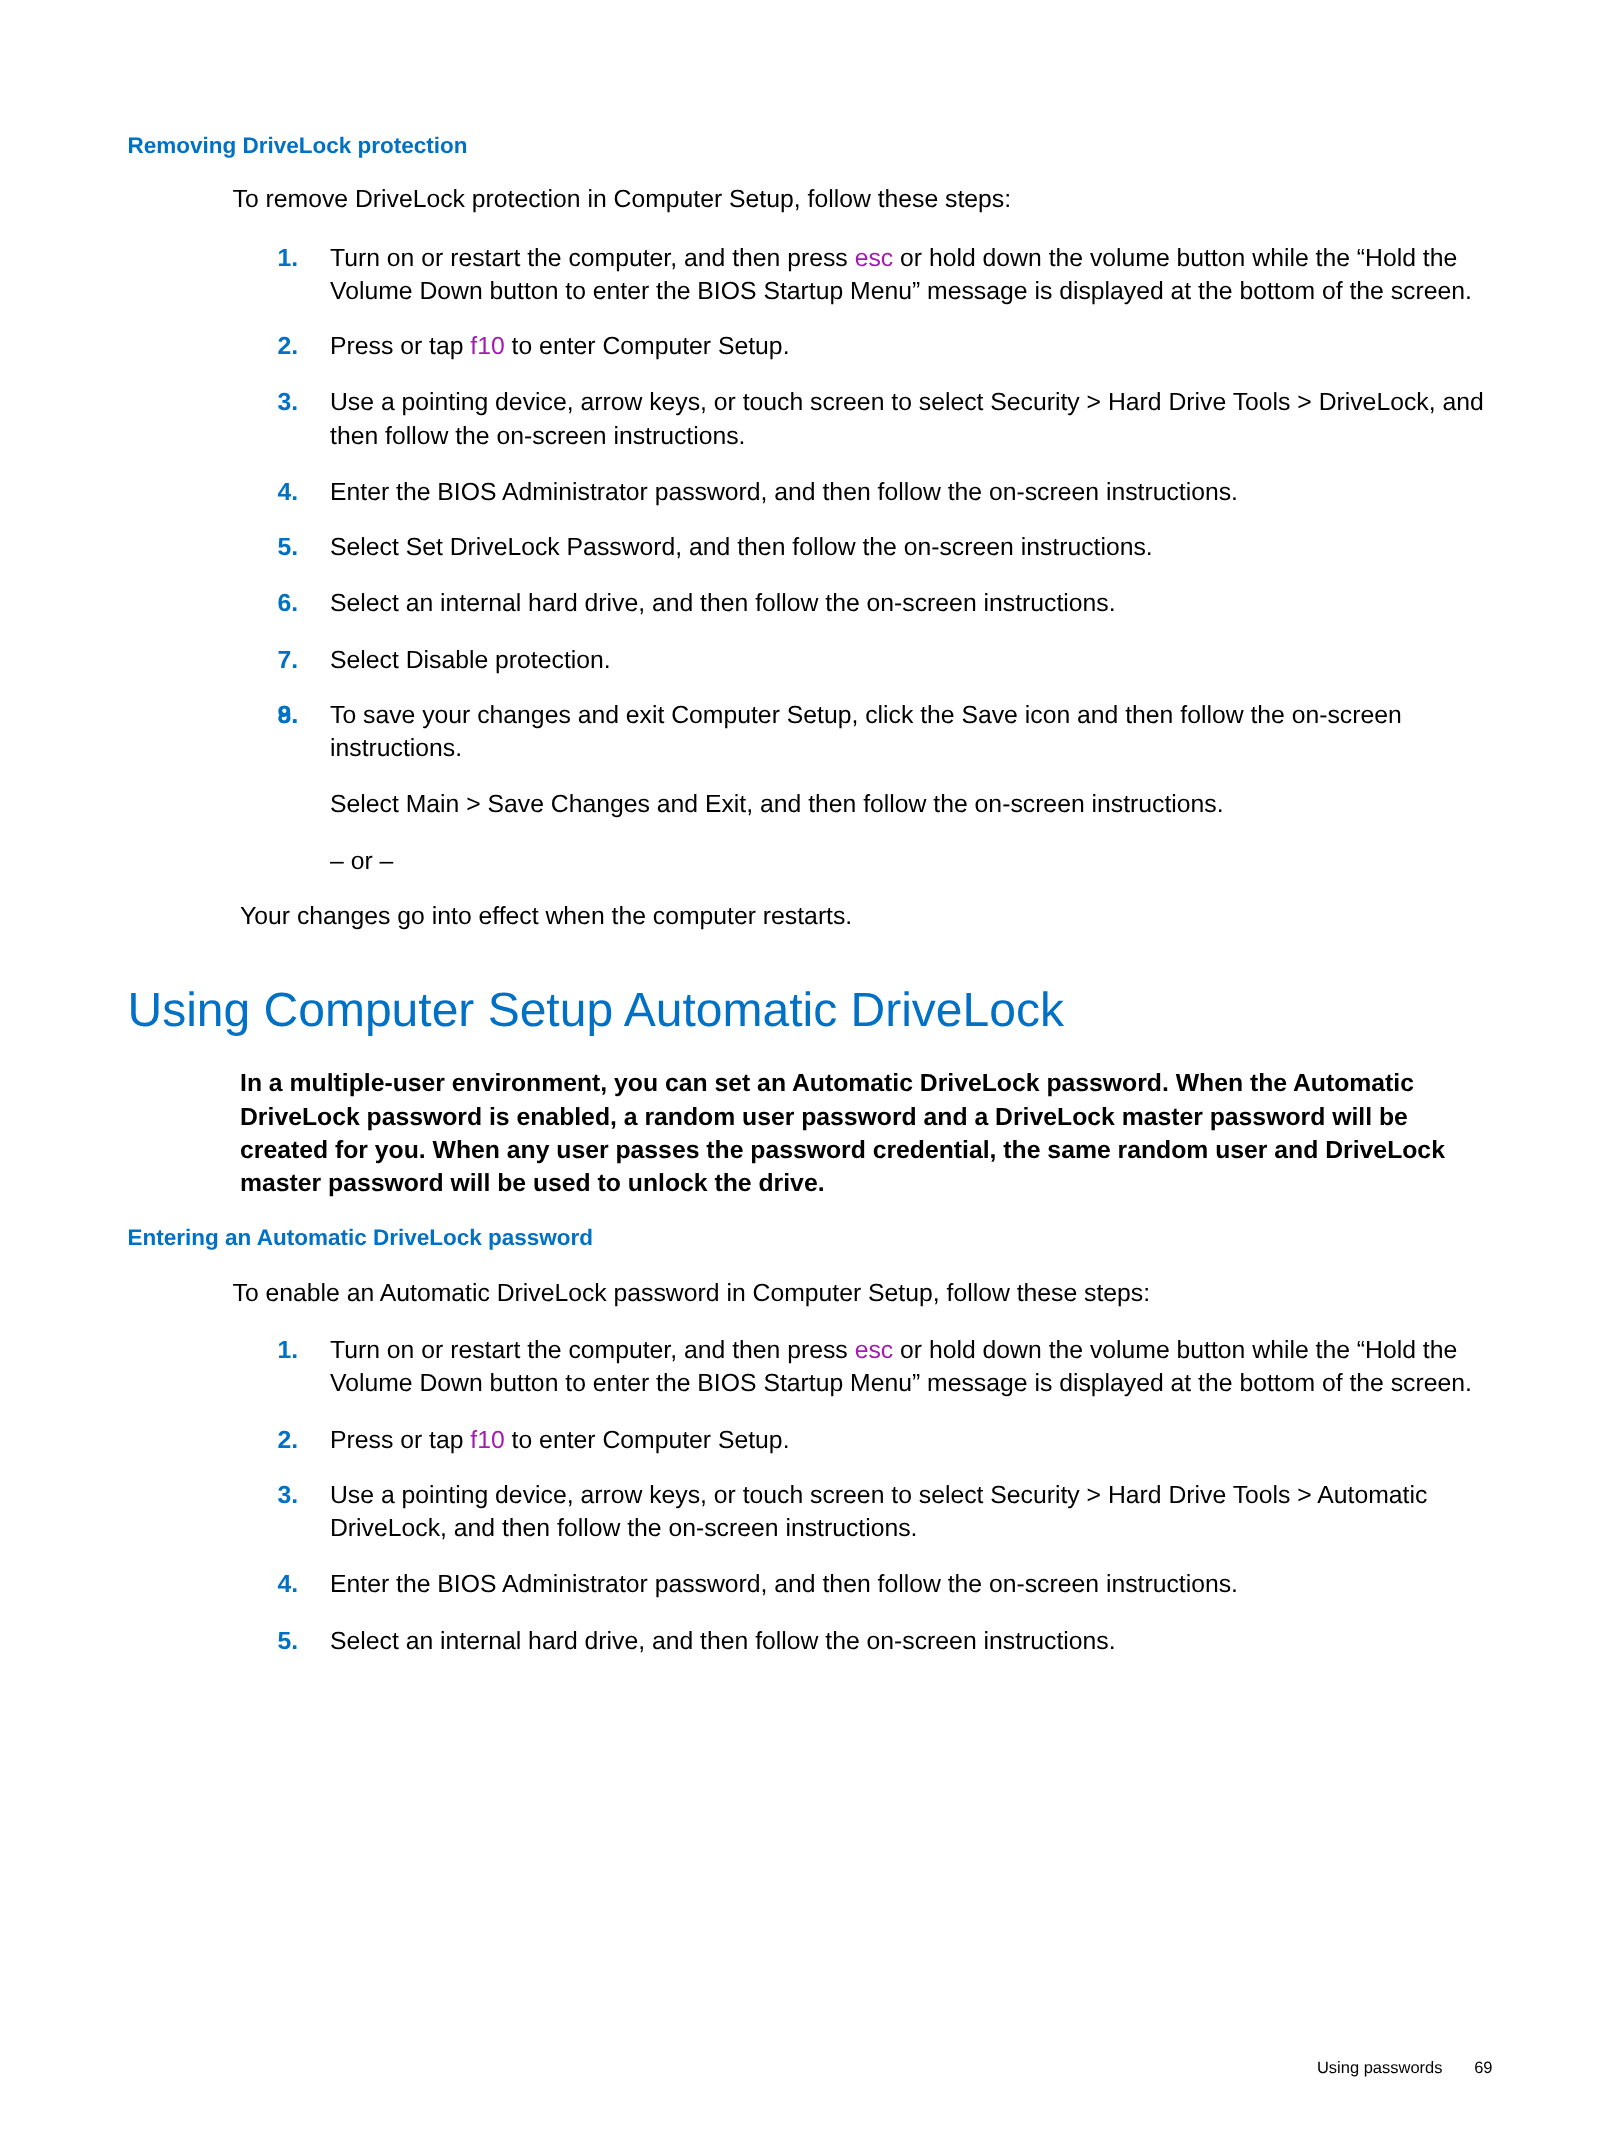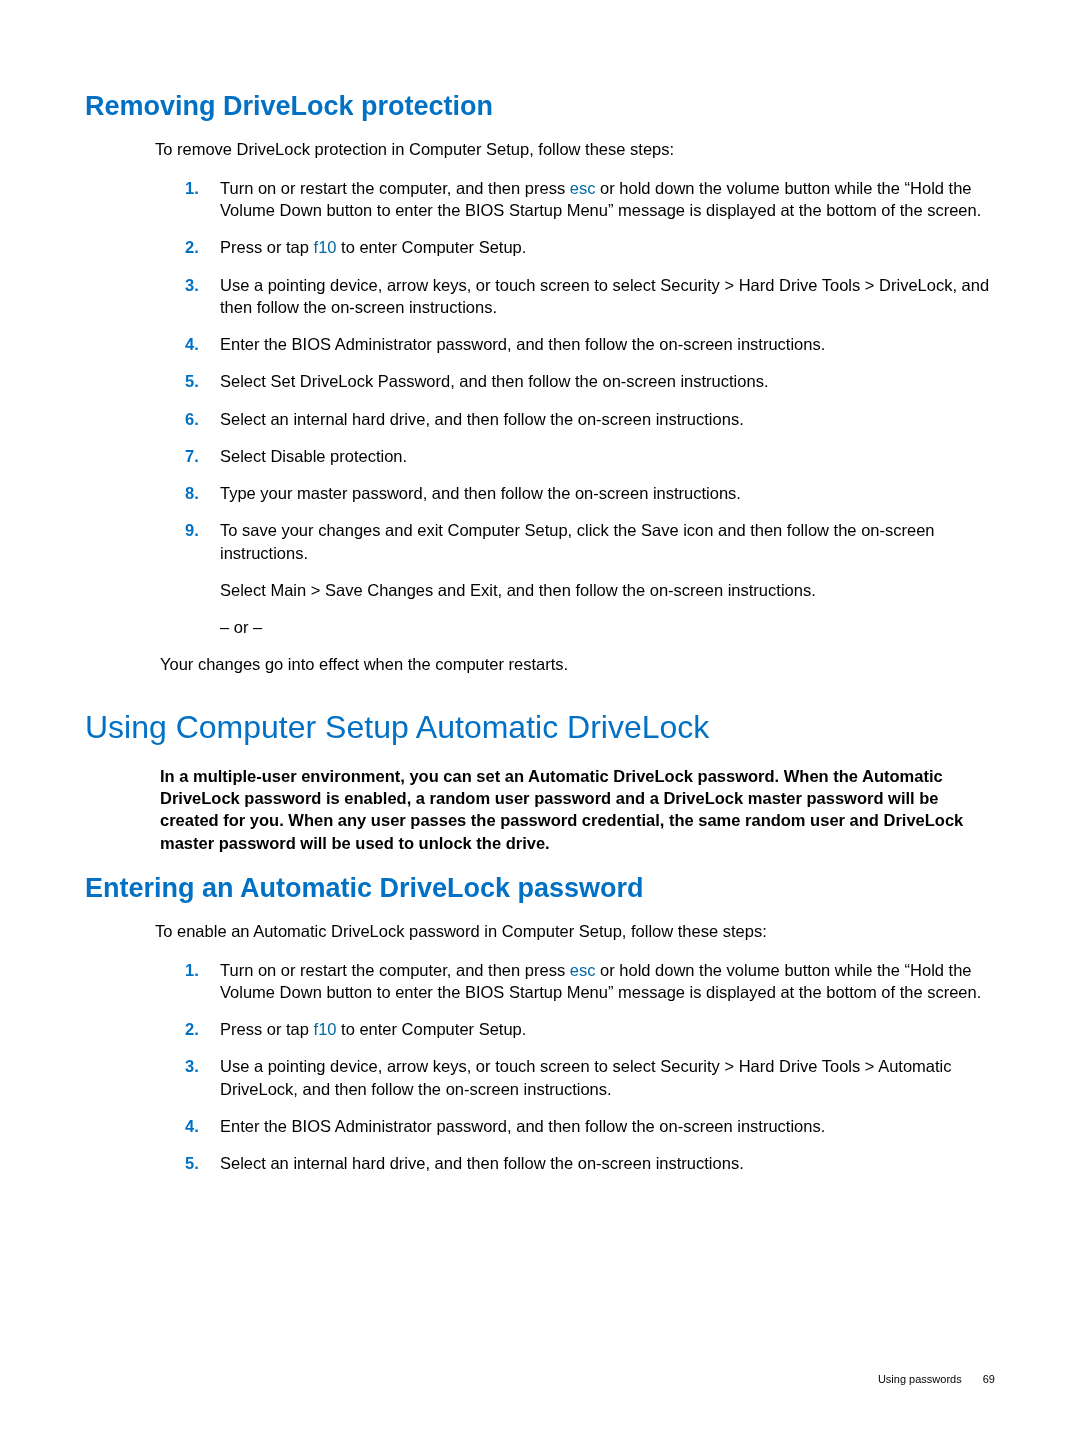--- a/index.html
+++ b/index.html
@@ -11,21 +11,21 @@
     position: relative;
     color: #000;
     font-size: 16.5px;
     line-height: 1.35;
   }
   .page {
     padding: 88px 85px 0 85px;
   }
   .h3 {
     color: #0071c5;
-    font-size: 27px;
+    font-size: 15px;
     font-weight: bold;
     margin-bottom: 14px;
   }
   .h2 {
     color: #0071c5;
     font-size: 32px;
     font-weight: normal;
     margin-top: 30px;
     margin-bottom: 16px;
   }
@@ -48,21 +48,21 @@
     padding-left: 35px;
     margin-bottom: 15px;
   }
   ol.steps > li .num {
     position: absolute;
     left: 0;
     top: 0;
     color: #0071c5;
     font-weight: bold;
   }
-  .key { color: #0369a1; }
+  .key { color: #a21caf; }
   .subblock {
     margin-left: 135px;
     margin-bottom: 15px;
   }
   .closing {
     margin-left: 75px;
     margin-bottom: 20px;
   }
   .note-box {
     margin-left: 75px;
@@ -128,21 +128,20 @@
     <li>
       <span class="num">6.</span>
       <span>Select an internal hard drive, and then follow the on-screen instructions.</span>
     </li>
     <li>
       <span class="num">7.</span>
       <span><span>Select </span><b>Disable protection</b><span>.</span></span>
     </li>
     <li>
       <span class="num">8.</span>
-      <span>Type your master password, and then follow the on-screen instructions.</span>
     </li>
     <li>
       <span class="num">9.</span>
       <span><span>To save your changes and exit Computer Setup, click the </span><b>Save</b><span> icon and then follow the on-screen instructions.</span></span>
     </li>
   </ol>
 
   <div class="subblock"><span>Select </span><b>Main &gt; Save Changes and Exit</b><span>, and then follow the on-screen instructions.</span></div>
   <div class="subblock">– or –</div>
 

